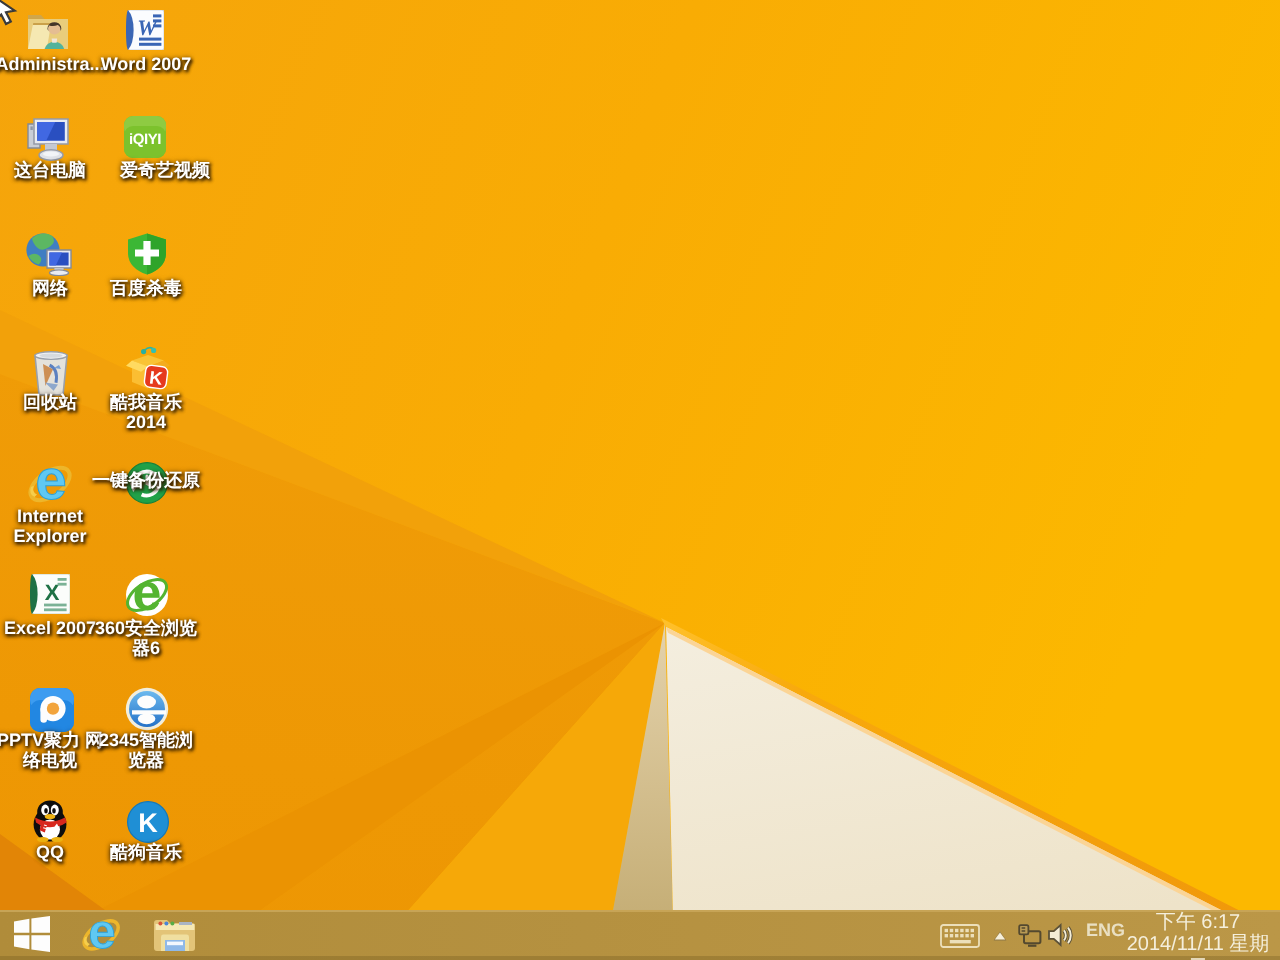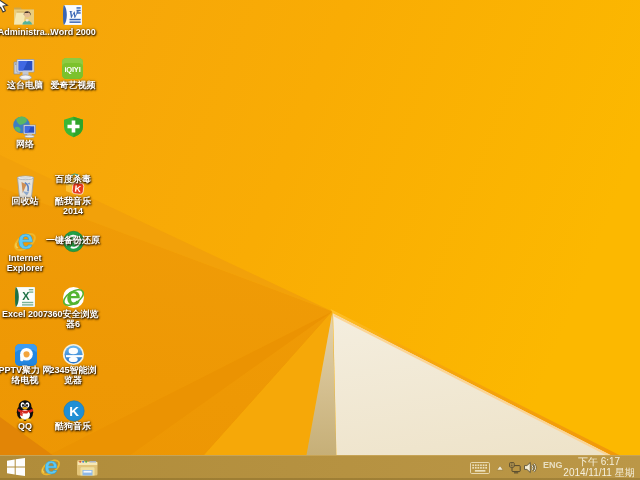--- a/index.html
+++ b/index.html
@@ -222,25 +222,25 @@
 </svg></div>
 
 <div class="ico" style="left:63px;top:400px;">
 <svg width="22" height="22" viewBox="0 0 22 22">
  <circle cx="11" cy="11" r="10.2" fill="#1f8fd5"></circle>
  <circle cx="11" cy="11" r="10.2" fill="none" stroke="#1478b8" stroke-width=".6"></circle>
  <text x="11" y="16" font-size="13.5" font-weight="bold" fill="#fff" text-anchor="middle">K</text>
 </svg></div>
 
 <div class="lbl" style="left:-7px;top:28px;">Administra...</div>
-<div class="lbl" style="left:41px;top:28px;">Word 2000</div>
+<div class="lbl" style="left:41px;top:28px;">Word 2007</div>
 <div class="lbl" style="left:-7px;top:81px;">这台电脑</div>
-<div class="lbl" style="left:41px;top:81px;">爱奇艺视频</div>
+<div class="lbl" style="left:41px;top:81px;text-align:right;">爱奇艺视频</div>
 <div class="lbl" style="left:-7px;top:140px;">网络</div>
-<div class="lbl" style="left:41px;top:140px;margin-top:35px;">百度杀毒</div>
+<div class="lbl" style="left:41px;top:140px;">百度杀毒</div>
 <div class="lbl" style="left:-7px;top:197px;">回收站</div>
 <div class="lbl" style="left:41px;top:197px;text-align:center;">酷我音乐<br>2014</div>
 <div class="lbl" style="left:-7px;top:254px;">Internet<br>Explorer</div>
 <div class="lbl" style="left:41px;top:236px;">一键备份还原</div>
 <div class="lbl" style="left:-7px;top:310px;">Excel 2007</div>
 <div class="lbl" style="left:41px;top:310px;text-align:center;">360安全浏览<br>器6</div>
 <div class="lbl" style="left:-7px;top:366px;">PPTV聚力 网<br>络电视</div>
 <div class="lbl" style="left:41px;top:366px;">2345智能浏<br>览器</div>
 <div class="lbl" style="left:-7px;top:422px;">QQ</div>
 <div class="lbl" style="left:41px;top:422px;">酷狗音乐</div>

